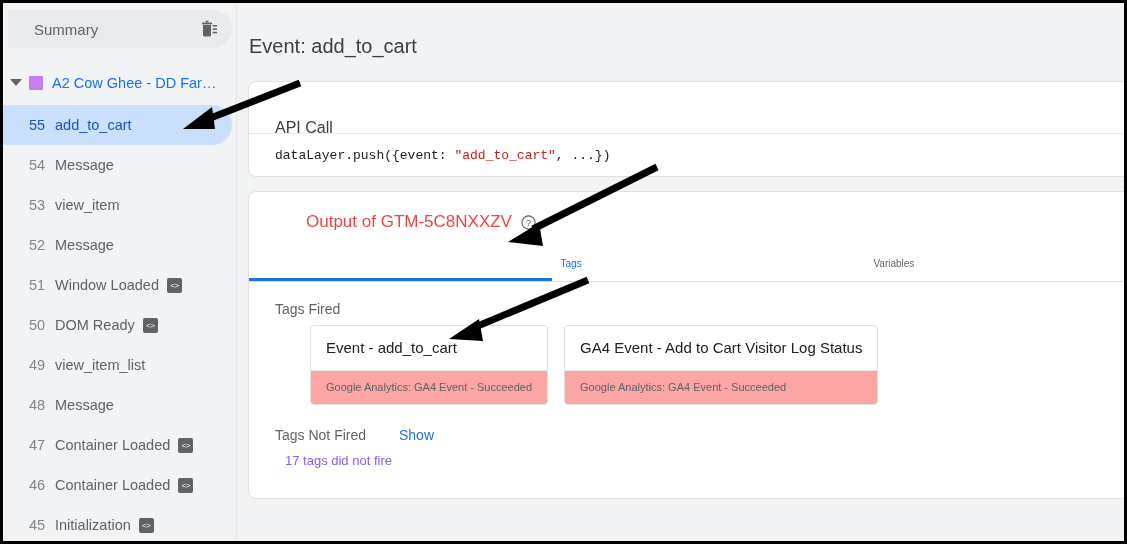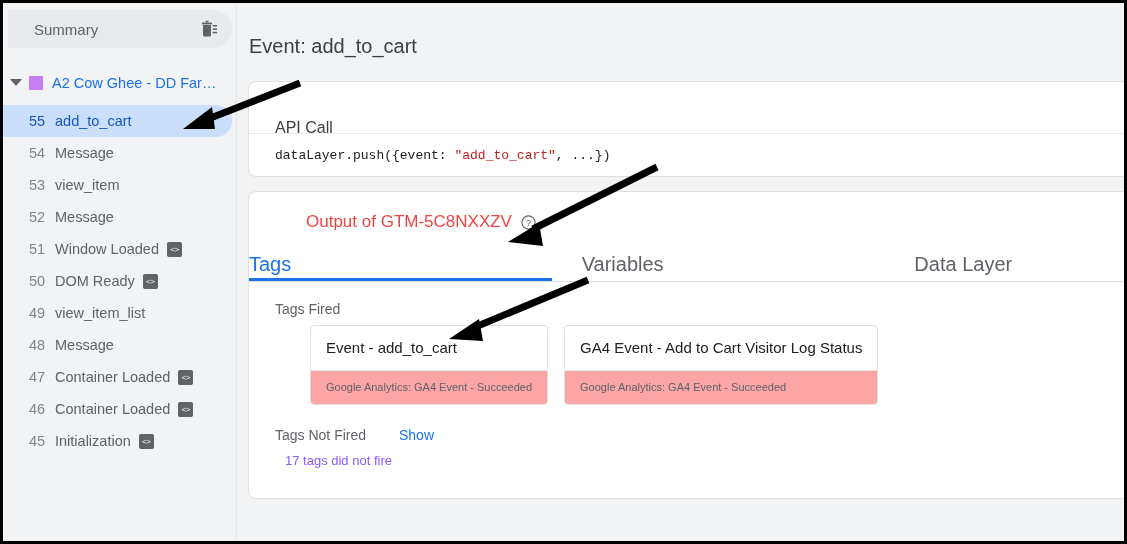--- a/index.html
+++ b/index.html
@@ -69,21 +69,21 @@
   .container-name {
     font-size: 14.5px;
     color: #1a73e8;
     white-space: nowrap;
     overflow: hidden;
   }
 
   .ev-list { position: absolute; left: 0; top: 102px; width: 234px; }
   .ev-row {
     position: relative;
-    height: 32px;
+    height: 40px;
     display: flex;
     align-items: center;
     padding-left: 26px;
     border-radius: 0 20px 20px 0;
     margin-right: 5px;
   }
   .ev-row.selected { background: #c9dffc; }
   .ev-num {
     font-size: 14.5px;
     color: #80868b;
@@ -171,22 +171,22 @@
 
   .tabs {
     position: relative;
     margin-top: 14px;
     height: 36px;
     border-bottom: 1px solid #e0e0e0;
     display: flex;
   }
   .tab {
     flex: 1;
-    text-align: left;
-    font-size: 20px;
+    text-align: right;
+    font-size: 10px;
     color: #5f6368;
     line-height: 36px;
   }
   .tab.active { color: #1a73e8; }
   .tab-underline {
     position: absolute;
     left: 0; bottom: 0;
     width: 303px; height: 3px;
     background: #1a73e8;
   }

